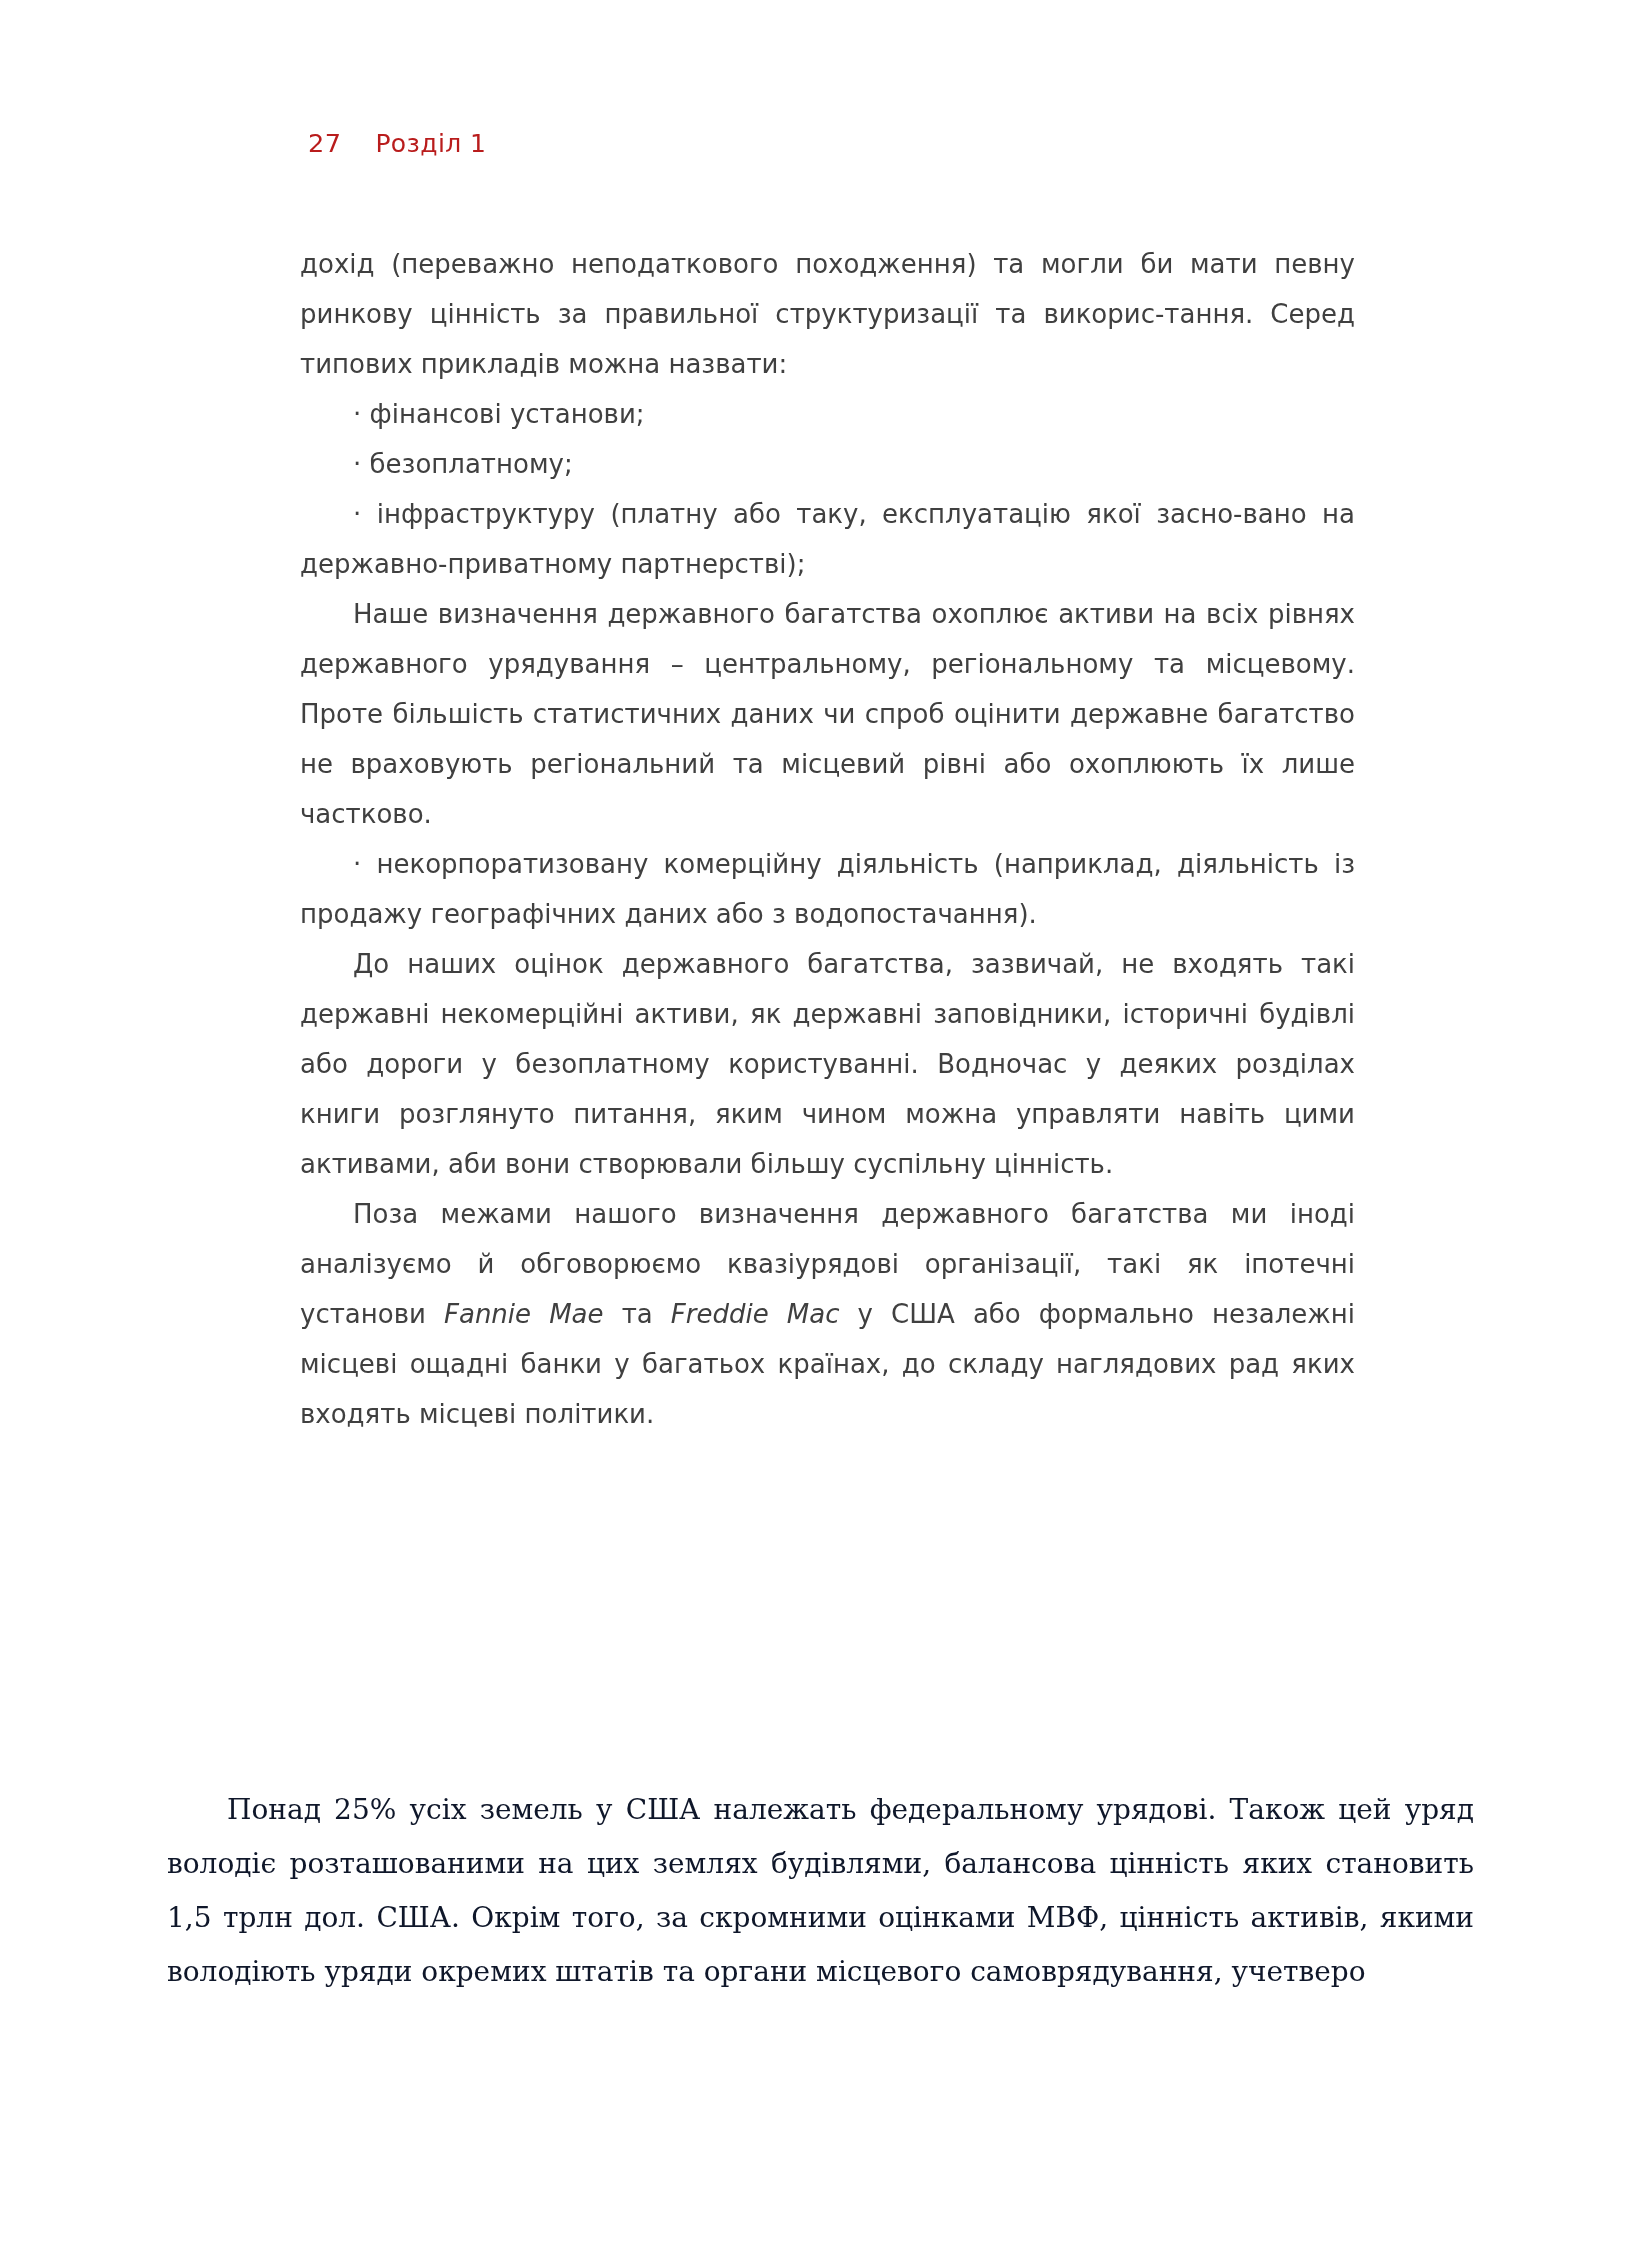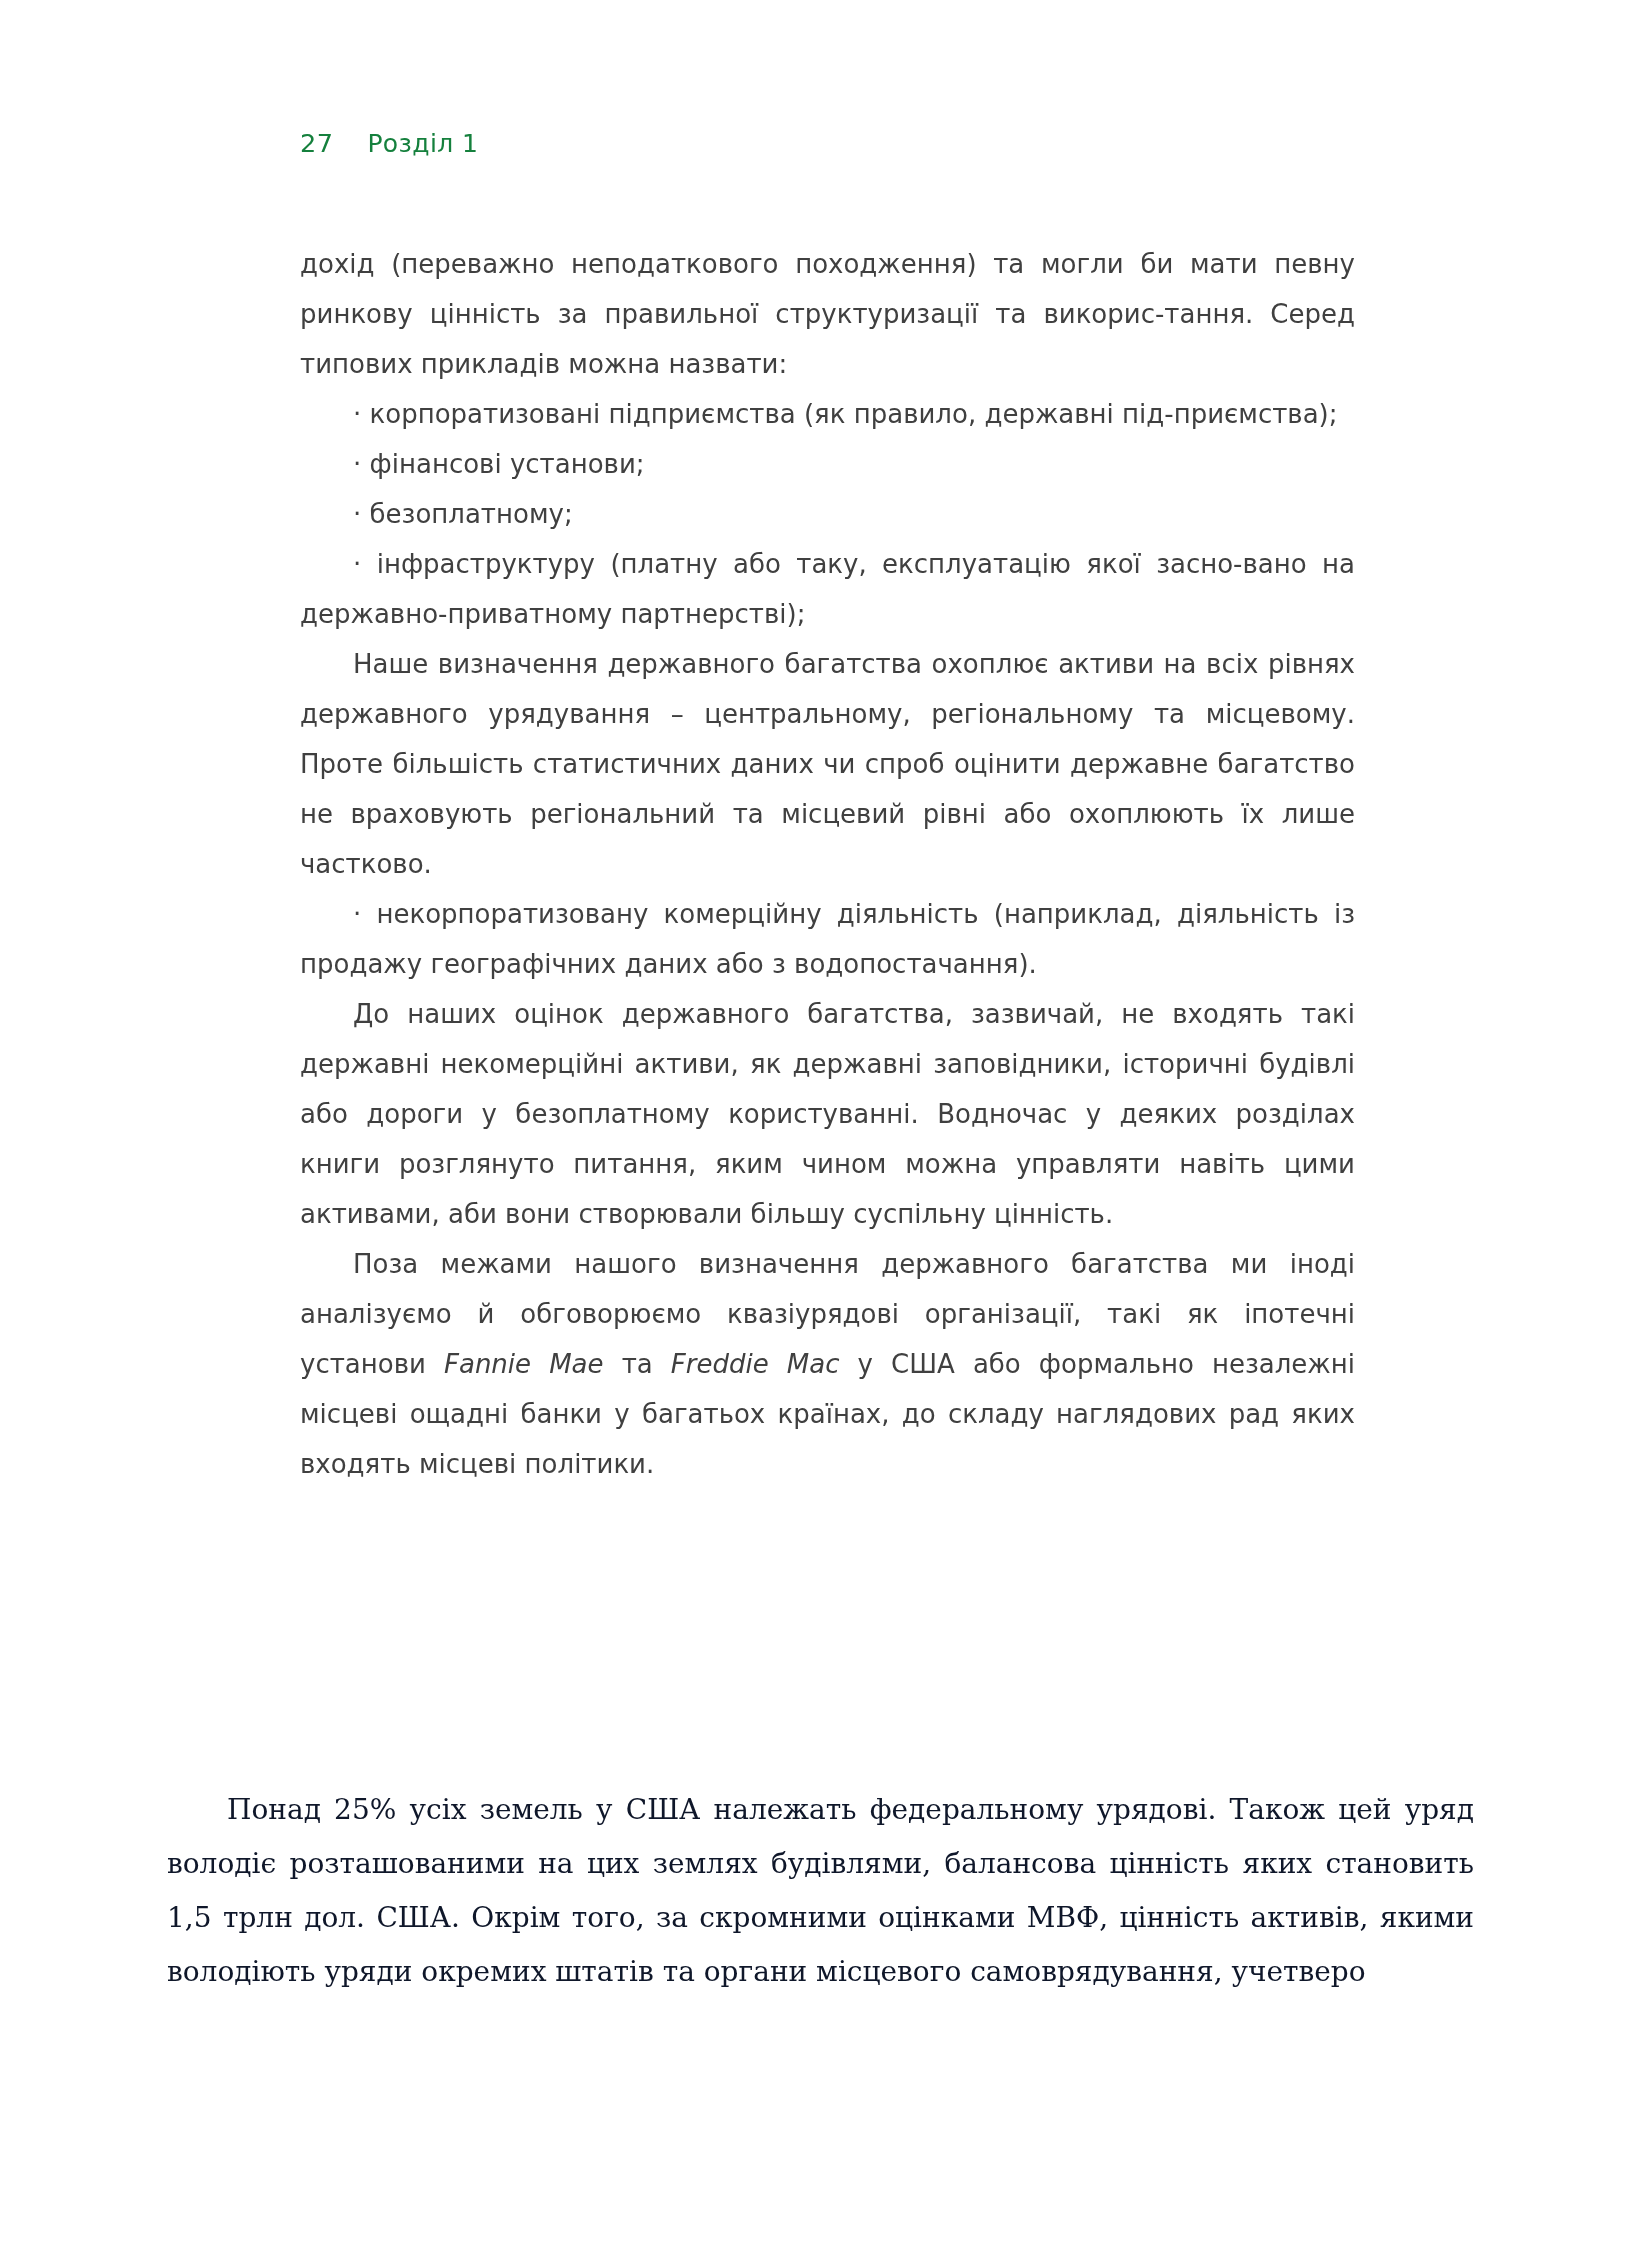--- a/index.html
+++ b/index.html
@@ -14,26 +14,26 @@
     background: #ffffff;
     margin: 0 auto;
     overflow: hidden;
     font-family: "DejaVu Sans", sans-serif;
     color: #111111;
   }
 
   
   .running-head {
     position: absolute;
-    left: 300px;
+    left: 308px;
     top: 128px;
     font-family: "DejaVu Sans", sans-serif;
     font-size: 25.6px;
     letter-spacing: 0.4px;
-    color: #15803d;
+    color: #b91c1c;
     display: flex;
     align-items: baseline;
     gap: 34px;
   }
   .running-head .folio {
     font-size: 25.6px;
   }
   .running-head .chapter {
     font-size: 25px;
   }
@@ -91,21 +91,20 @@
 
 <div class="page">
 
   <div class="running-head">
     <span class="folio">27</span>
     <span class="chapter">Розділ 1</span>
   </div>
 
   <div class="textblock">
     <p class="para">дохід (переважно неподаткового походження) та могли би мати певну ринкову цінність за правильної структуризації та викорис-тання. Серед типових прикладів можна назвати:</p>
-    <p class="para bullet">· корпоратизовані підприємства (як правило, державні під-приємства);</p>
     <p class="para bullet">· фінансові установи;</p>
     <p class="para bullet">· безоплатному;</p>
     <p class="para bullet">· інфраструктуру (платну або таку, експлуатацію якої засно-вано на державно-приватному партнерстві);</p>
     <p class="para indent">Наше визначення державного багатства охоплює активи на всіх рівнях державного урядування – центральному, регіональному та місцевому. Проте більшість статистичних даних чи спроб оцінити державне багатство не враховують регіональний та місцевий рівні або охоплюють їх лише частково.</p>
     <p class="para bullet">· некорпоратизовану комерційну діяльність (наприклад, діяльність із продажу географічних даних або з водопостачання).</p>
     <p class="para indent">До наших оцінок державного багатства, зазвичай, не входять такі державні некомерційні активи, як державні заповідники, історичні будівлі або дороги у безоплатному користуванні. Водночас у деяких розділах книги розглянуто питання, яким чином можна управляти навіть цими активами, аби вони створювали більшу суспільну цінність.</p>
     <p class="para indent">
       <span>Поза межами нашого визначення державного багатства ми іноді аналізуємо й обговорюємо квазіурядові організації, такі як іпотечні установи </span><span class="ital">Fannie Mae</span><span> та </span><span class="ital">Freddie Mac</span><span> у США або формально незалежні місцеві ощадні банки у багатьох країнах, до складу наглядових рад яких входять місцеві політики.</span>
     </p>
   </div>

